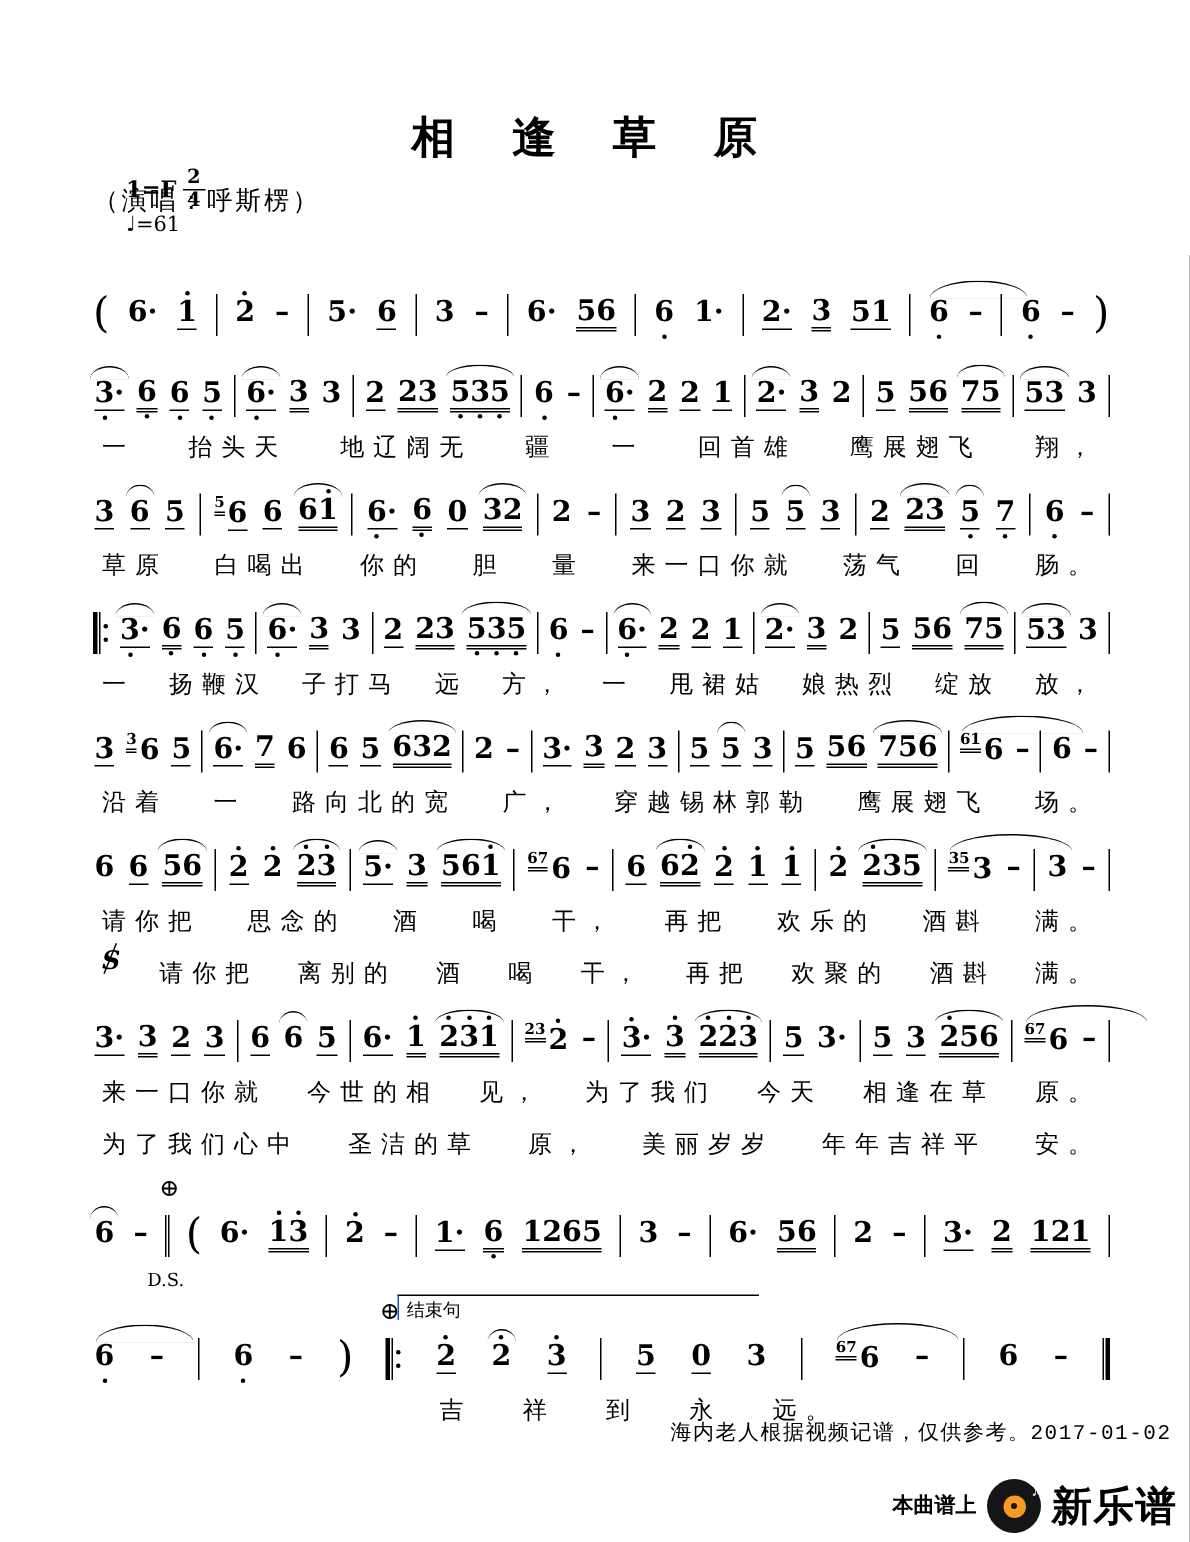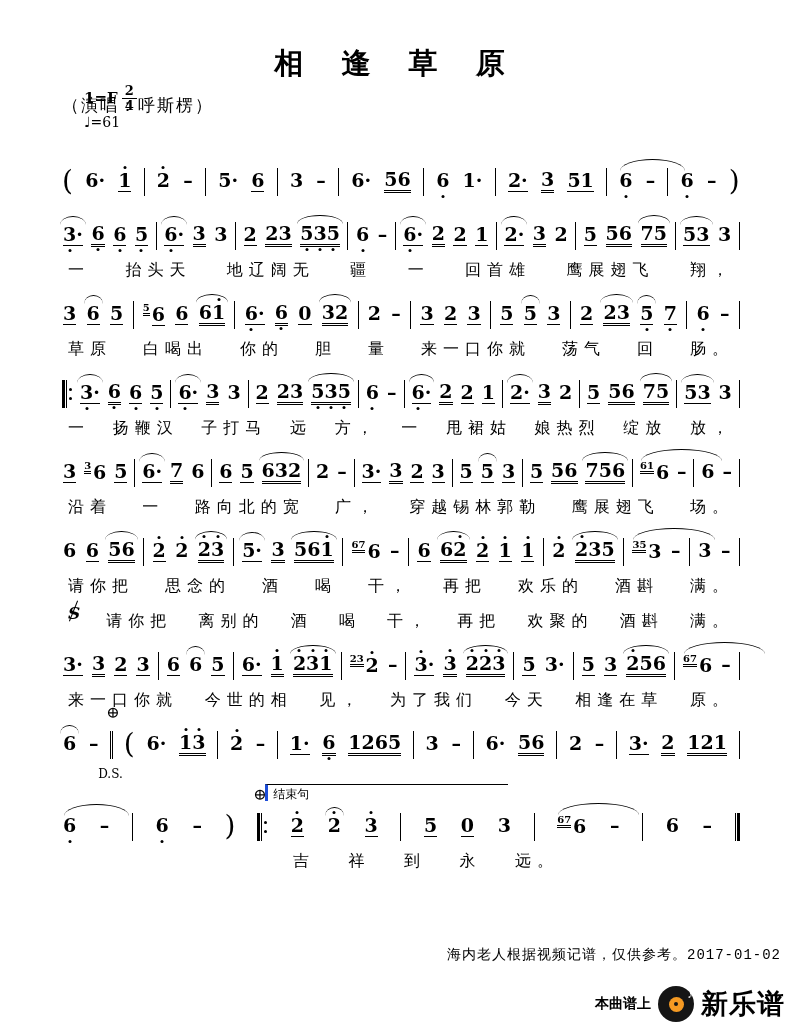--- a/index.html
+++ b/index.html
@@ -1,18 +1,18 @@
 <!DOCTYPE html>
 <html><head>
 <meta charset="utf-8">
 <style>
   html,body{margin:0;padding:0;background:#888;}
   .sheet{width:793px;height:1028px;background:#ffffff;position:relative;overflow:hidden;
          font-family:"Liberation Sans","DejaVu Sans",sans-serif;color:#000;}
-  .title{padding-top:44px;text-align:center;font-size:29px;font-weight:bold;letter-spacing:14px;
+  .title{padding-top:72px;text-align:center;font-size:29px;font-weight:bold;letter-spacing:14px;
          font-family:"DejaVu Serif","Liberation Serif",serif;}
   .meta-row{position:relative;height:58px;margin:6px 52px 0 62px;}
   .key-block{position:absolute;left:22px;top:-6px;font-family:"DejaVu Serif",serif;font-size:15px;}
   .key-line{display:flex;align-items:center;gap:4px;font-weight:bold;}
   .frac{display:inline-flex;flex-direction:column;align-items:center;font-size:13px;line-height:1.05;}
   .frac .num{border-bottom:1px solid #000;padding:0 3px;}
   .tempo{margin-top:2px;font-size:14px;}
   .performer{position:absolute;left:0;right:0;top:4px;text-align:left;font-size:17px;letter-spacing:2px;}
   .credits{position:absolute;right:0;top:0;font-size:14px;line-height:1.55;text-align:left;}
   
@@ -40,21 +40,21 @@
   .barwrap{position:relative;display:inline-flex;align-items:center;height:32px;gap:1px;}
   .bl{width:1px;height:28px;background:#000;display:inline-block;}
   .bl.thick{width:3px;}
   .rdots{display:inline-flex;flex-direction:column;justify-content:center;gap:6px;margin:0 1px;}
   .rdots i{width:3px;height:3px;background:#000;border-radius:50%;display:inline-block;}
   .paren{font-size:28px;font-weight:normal;font-family:"DejaVu Serif",serif;transform:translateY(-2px);}
   .coda{position:absolute;top:-26px;left:-4px;font-size:16px;font-weight:normal;}
   .ds{position:absolute;bottom:-20px;left:-12px;font-size:12px;font-weight:normal;
       font-family:"DejaVu Serif",serif;margin-top:16px;}
   .endlabel{position:absolute;top:-27px;left:8px;width:235px;height:15px;border-top:1px solid #000;
-            border-left:3px solid #1d4ed8;font-size:12px;font-weight:normal;padding:1px 0 0 5px;
+            border-left:1px solid #1d4ed8;font-size:12px;font-weight:normal;padding:1px 0 0 5px;
             text-align:left;white-space:nowrap;font-family:"Liberation Sans",sans-serif;}
   .segno{position:relative;width:12px;font-family:"DejaVu Serif",serif;font-style:italic;
          font-weight:bold;font-size:17px;transform:translateY(-8px);}
   .segno::after{content:"";position:absolute;left:5px;top:-3px;width:1px;height:22px;
                 background:#000;transform:rotate(22deg);}
   
   .footer-note{position:absolute;left:0;right:12px;top:946px;text-align:right;font-size:14px;letter-spacing:1px;font-family:Liberation Mono, monospace;}
   .brand-row{position:absolute;right:8px;bottom:6px;display:flex;align-items:center;gap:7px;}
   .site-prefix{font-size:14px;font-weight:bold;}
   .vinyl{position:relative;width:36px;height:36px;border-radius:50%;background:#151515;
@@ -512,20 +512,28 @@
       </div>
       <div class="lyrics">
         <span class="lchunk">来一口你就</span>
         <span class="lchunk">今世的相</span>
         <span class="lchunk">见，</span>
         <span class="lchunk">为了我们</span>
         <span class="lchunk">今天</span>
         <span class="lchunk">相逢在草</span>
         <span class="lchunk">原。</span>
       </div>
+      <div class="lyrics" style="margin-bottom: 30px;">
+        <span class="lchunk">为了我们心中</span>
+        <span class="lchunk">圣洁的草</span>
+        <span class="lchunk">原，</span>
+        <span class="lchunk">美丽岁岁</span>
+        <span class="lchunk">年年吉祥平</span>
+        <span class="lchunk">安。</span>
+      </div>
       <div class="system" style="margin-bottom: 42px;">
         <span class="tok arc"><span class="body u0"><span class="bd"><span class="ch">6</span></span></span></span>
         <span class="tok"><span class="body u0"><span class="bd"><span class="ch">–</span></span></span></span>
         <span class="barwrap">
           <span class="bl"></span>
           <span class="bl"></span>
           <span class="coda">⊕</span>
           <span class="ds">D.S.</span>
         </span>
         <span class="barwrap">

